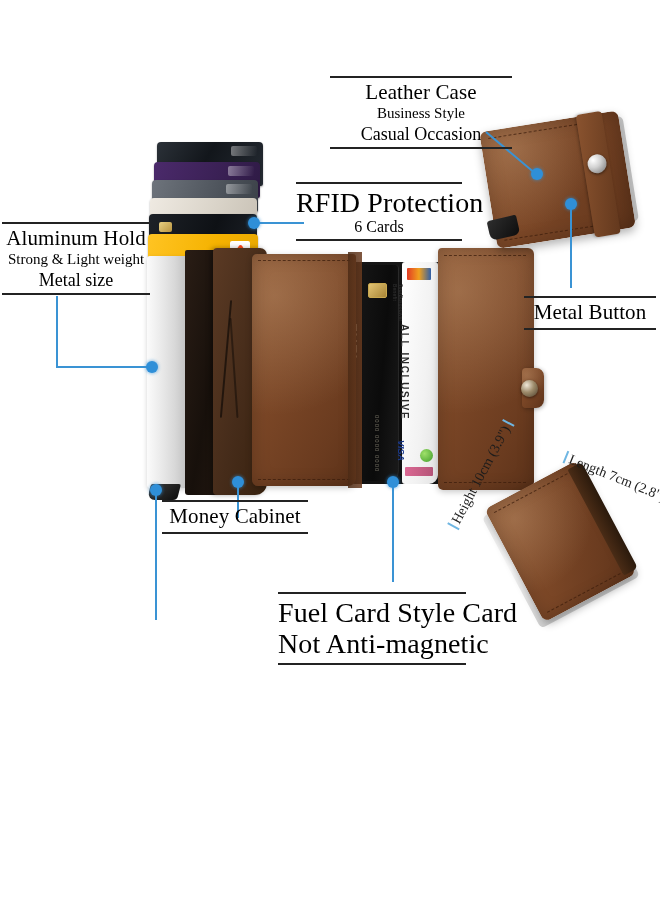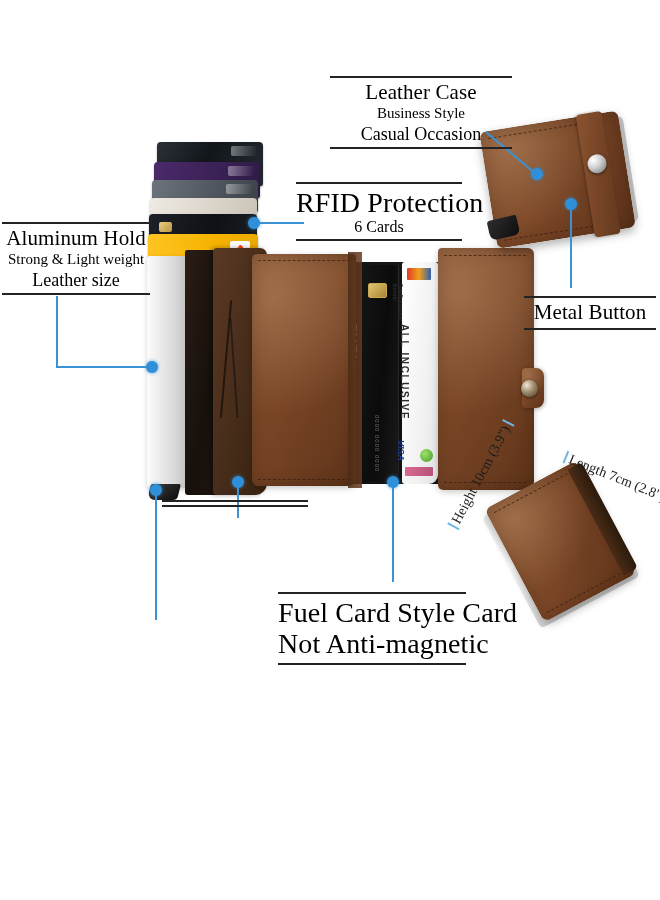--- a/index.html
+++ b/index.html
@@ -488,21 +488,21 @@
   <div class="lead v" style="left:155px; top:490px; height:130px;"></div>
   <div class="dot" style="left:150px; top:484px;"></div>
 
   <div class="lead v" style="left:392px; top:482px; height:100px;"></div>
   <div class="dot" style="left:387px; top:476px;"></div>
 
   <div class="callout" id="c-alum" style="left:2px; top:222px; width:148px;">
     <div class="rule top"></div>
     <div class="ttl">Aluminum Hold</div>
     <div class="sub">Strong &amp; Light weight</div>
-    <div class="sub2">Leather size</div>
+    <div class="sub2">Metal size</div>
     <div class="rule bot"></div>
   </div>
 
   <div class="callout" id="c-leather" style="left:330px; top:76px; width:182px;">
     <div class="rule top"></div>
     <div class="ttl">Leather Case</div>
     <div class="sub">Business Style</div>
     <div class="sub2">Casual Occasion</div>
     <div class="rule bot"></div>
   </div>
@@ -515,20 +515,21 @@
   </div>
 
   <div class="callout" id="c-metal" style="left:524px; top:296px; width:132px;">
     <div class="rule top"></div>
     <div class="ttl">Metal Button</div>
     <div class="rule bot"></div>
   </div>
 
   <div class="callout" id="c-money" style="left:162px; top:500px; width:146px;">
     <div class="rule top"></div>
+    <div class="ttl">Money Cabinet</div>
     <div class="rule bot"></div>
   </div>
 
 
   <div class="callout l2" id="c-fuel" style="left:278px; top:592px; width:188px;">
     <div class="rule top"></div>
     <div class="ttl">Fuel Card  Style Card</div>
     <div class="ttl">Not Anti-magnetic</div>
     <div class="rule bot"></div>
   </div>

